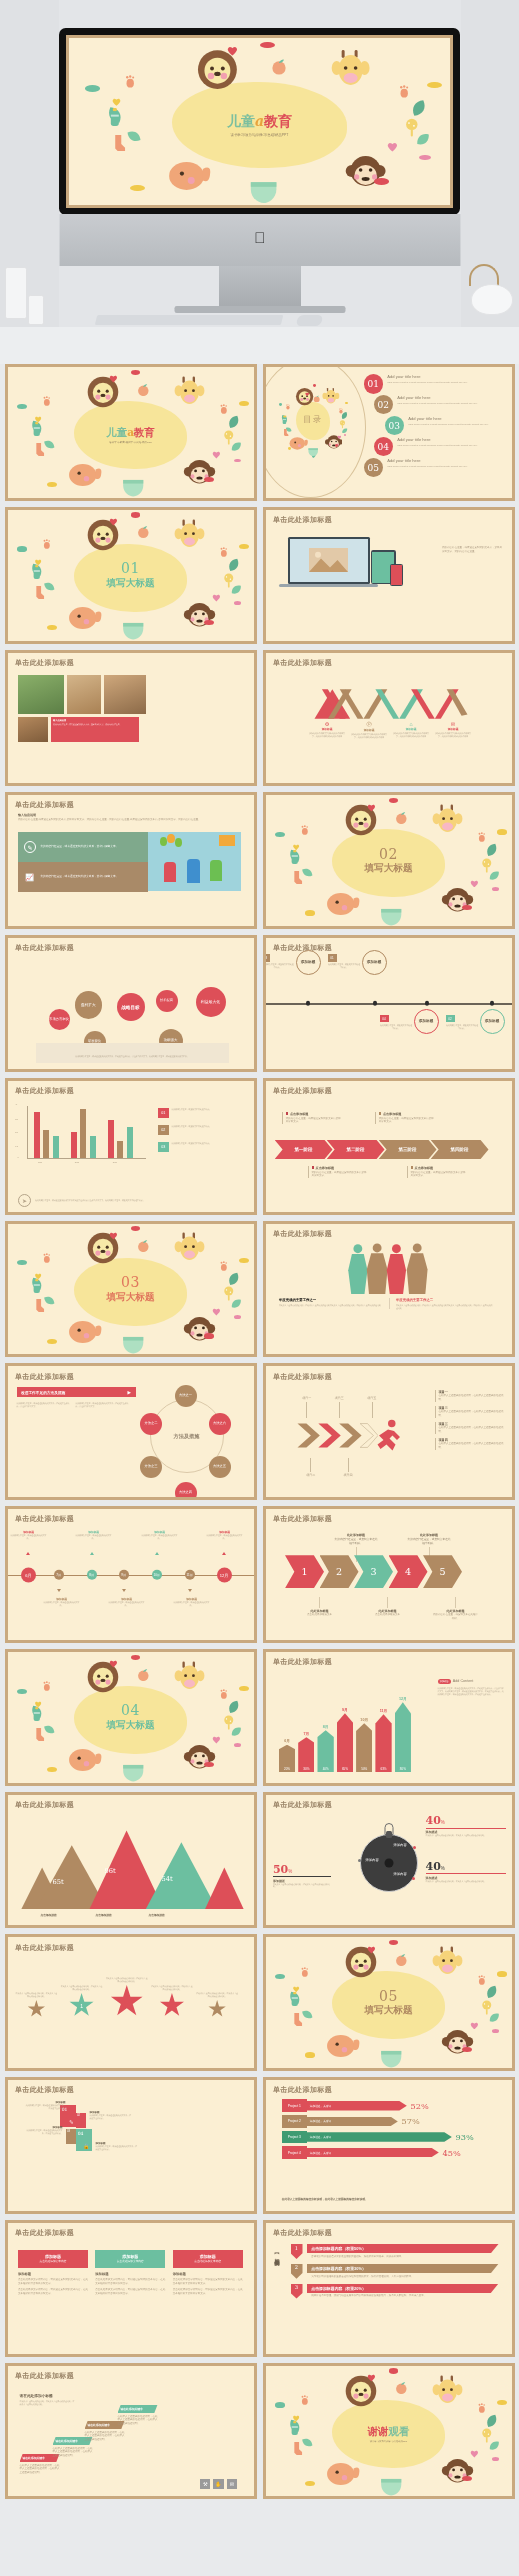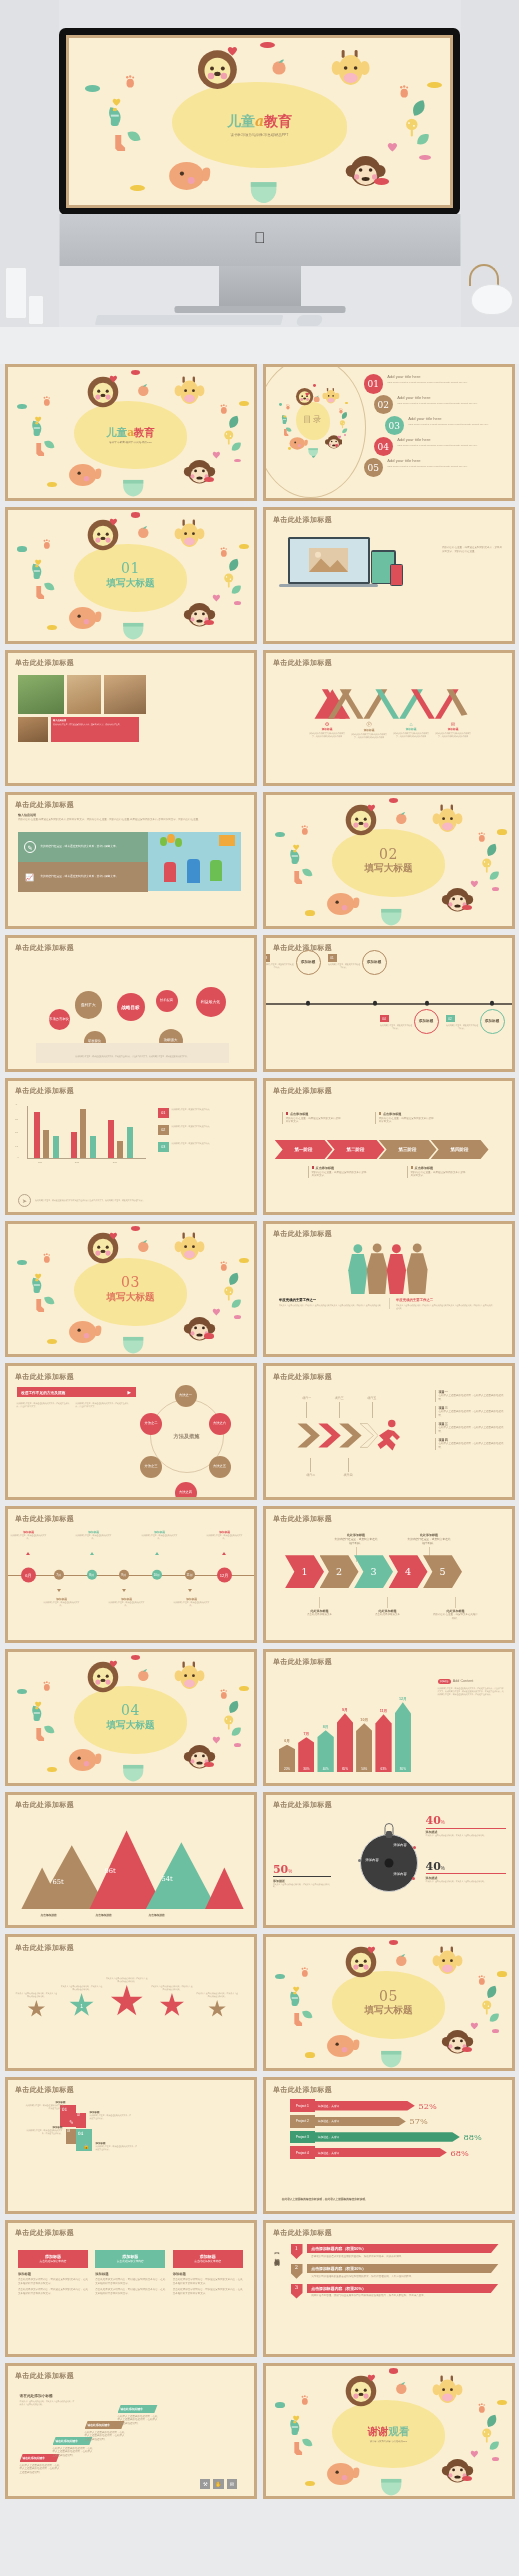--- a/index.html
+++ b/index.html
@@ -1772,40 +1772,40 @@
         <div style="position:absolute;left:88px;top:62px;width:42px;">
           <div style="font-size:2.5px;font-weight:bold;color:#6c5f4c;">添加标题</div>
           <div class="lorem">您的内容打在这里，或者通过复制您的文本后，在此框中选择粘贴。</div>
         </div>
       </div>
     </div>
 
     <div class="slide">
       <div class="canvas">
         <div class="stitle">单击此处添加标题</div>
-        <div id="project-bars" style="position:absolute;left:16.3px;top:19.3px;width:215px;margin-left:8px;">
+        <div id="project-bars" style="position:absolute;left:16.3px;top:19.3px;width:215px;">
             <div class="pj">
               <div class="pj-label" style="background:#dd4f58">Project 1</div>
               <div class="pj-bar" style="width:100px;background:#dd4f58">添加描述，关键词</div>
               <div class="pj-pct" style="color:#dd4f58">52%</div>
             </div>
             <div class="pj">
               <div class="pj-label" style="background:#b08a62">Project 2</div>
               <div class="pj-bar" style="width:91px;background:#b08a62">添加描述，关键词</div>
               <div class="pj-pct" style="color:#b08a62">57%</div>
             </div>
             <div class="pj">
               <div class="pj-label" style="background:#3f9b72">Project 3</div>
               <div class="pj-bar" style="width:145px;background:#3f9b72">添加描述，关键词</div>
-              <div class="pj-pct" style="color:#3f9b72">88%</div>
+              <div class="pj-pct" style="color:#3f9b72">93%</div>
             </div>
             <div class="pj">
               <div class="pj-label" style="background:#dd4f58">Project 4</div>
               <div class="pj-bar" style="width:132px;background:#dd4f58">添加描述，关键词</div>
-              <div class="pj-pct" style="color:#dd4f58">68%</div>
+              <div class="pj-pct" style="color:#dd4f58">45%</div>
             </div>
           </div>
         <div style="position:absolute;left:16.3px;bottom:10.4px;font-size:2.7px;font-weight:bold;color:#6c5f4c;">在此录入上述图表的综合分析说明，在此录入上述图表的综合分析说明。</div>
       </div>
     </div>
   </div>
 
   <div class="row">
     <div class="slide">
       <div class="canvas">

